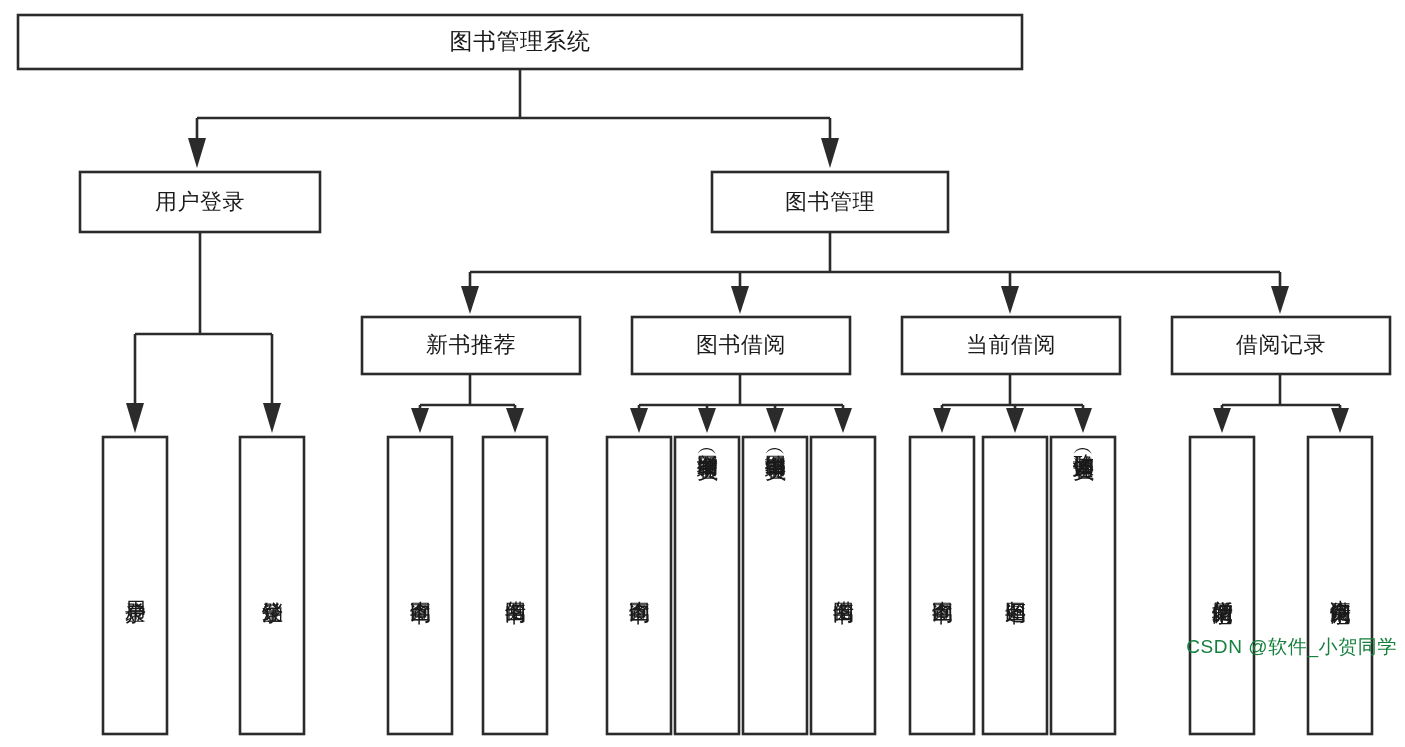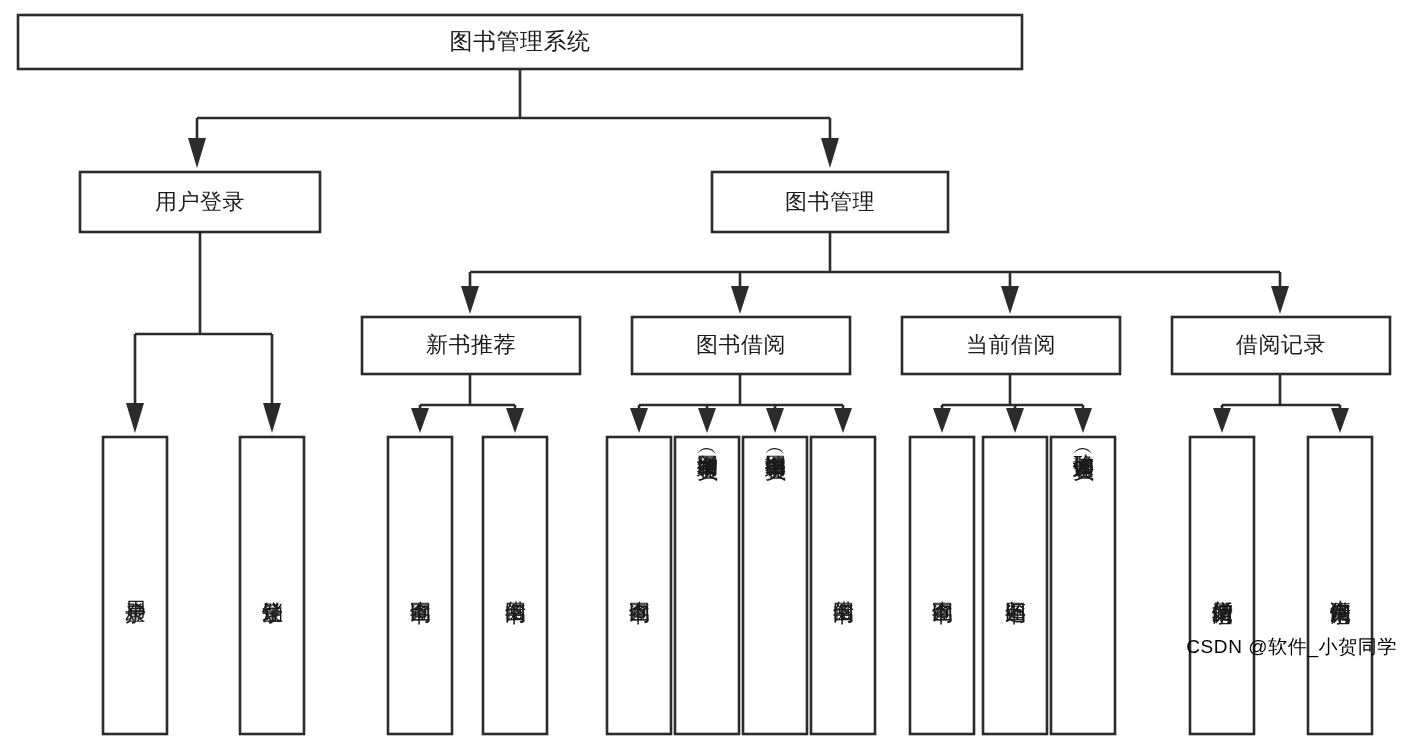--- a/index.html
+++ b/index.html
@@ -74,21 +74,21 @@
     letter-spacing: 1px;
     white-space: nowrap;
     text-align: center;
   }
   .watermark {
     position: absolute;
     right: 8px;
     bottom: 4px;
     font-family: "Liberation Sans", "DejaVu Sans", sans-serif;
     font-size: 19px;
-    color: #000000;
+    color: #15803d;
     letter-spacing: 0.6px;
     white-space: nowrap;
   }
 </style>
 </head>
 <body>
 
 <div id="diagram-root">
 
   <svg class="diagram" viewBox="0 0 1405 747">

